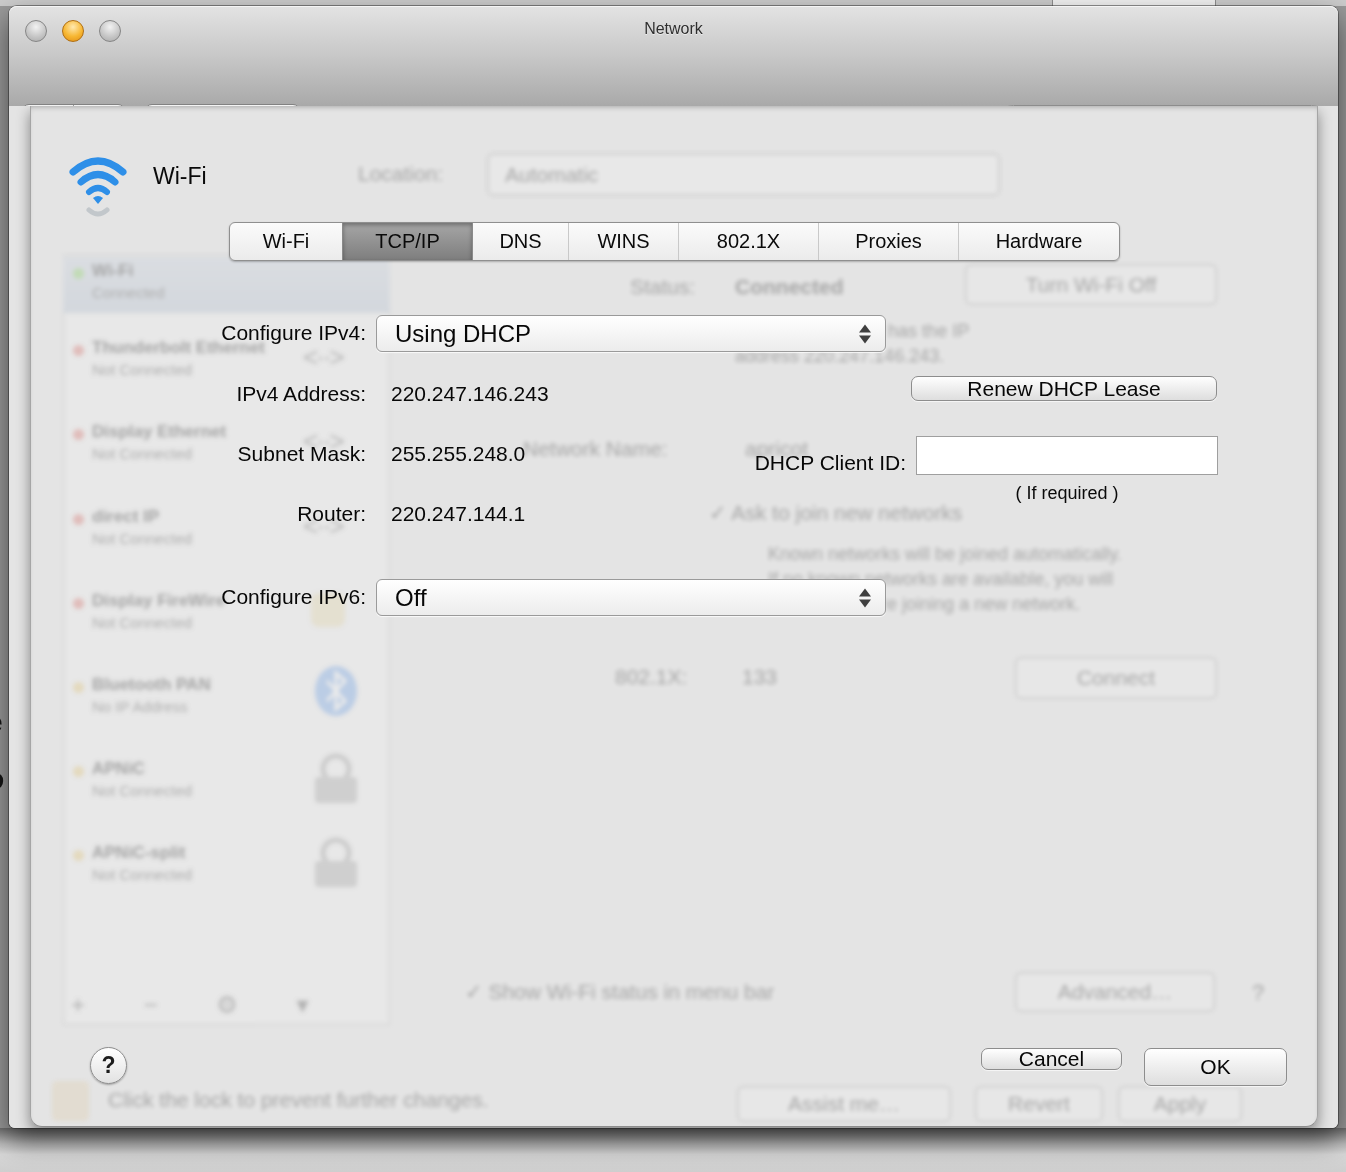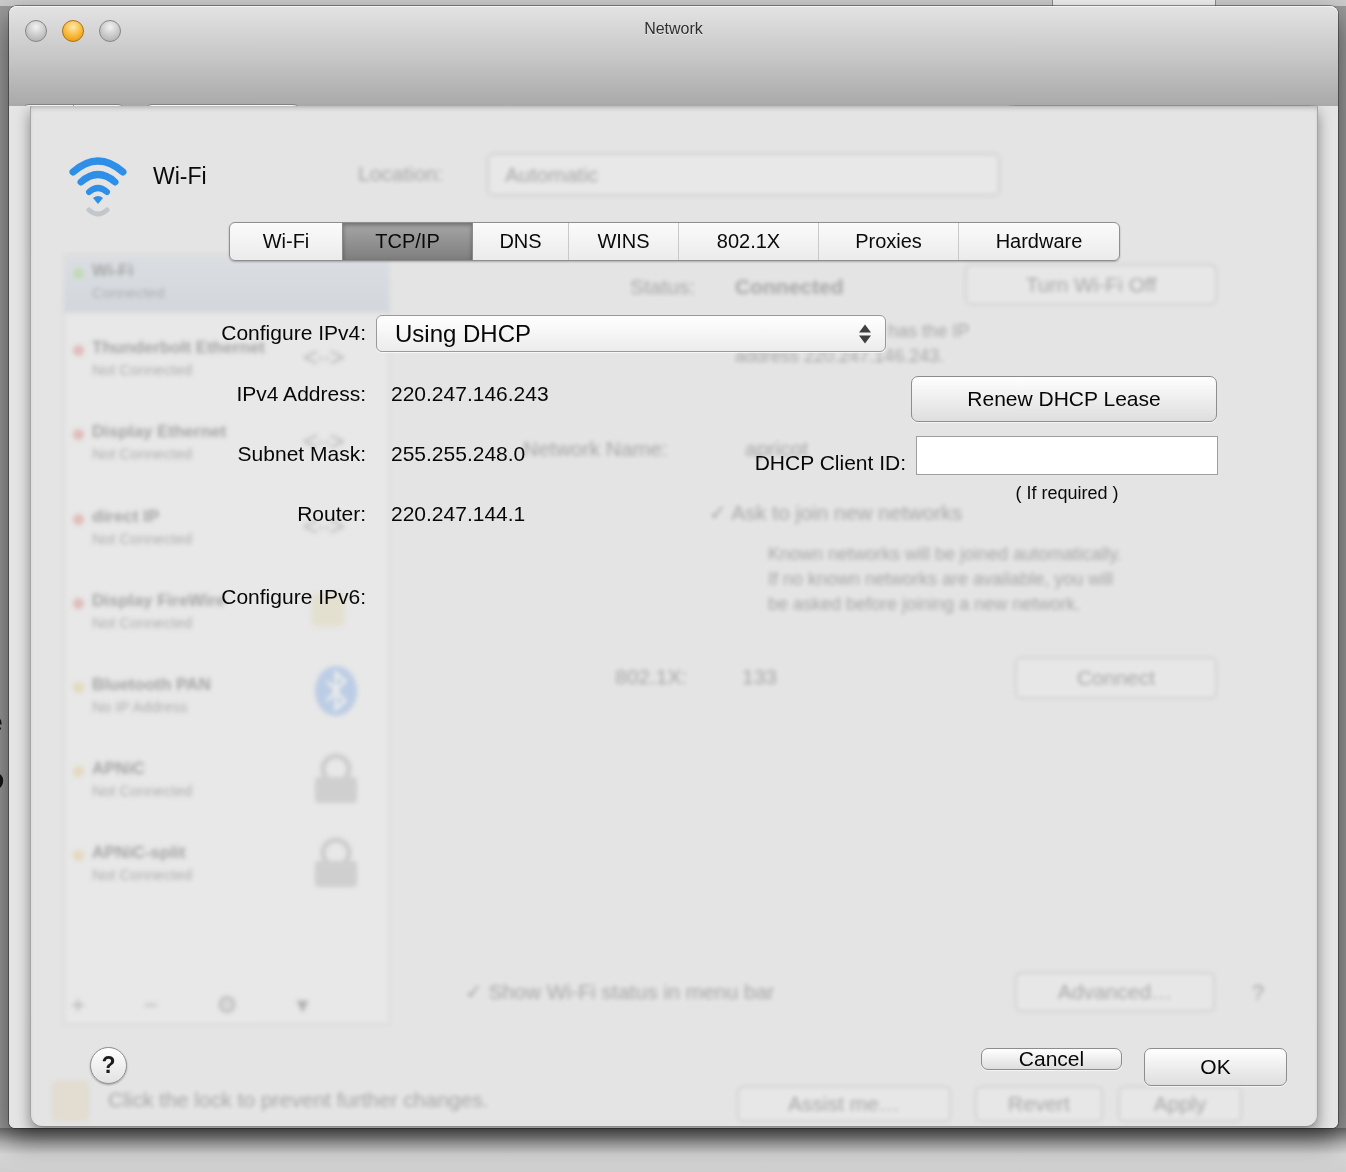--- a/index.html
+++ b/index.html
@@ -274,34 +274,41 @@
         <div class="pselect" style="left:345px;top:209px;width:510px;">
           <span>Using DHCP</span>
           <span class="updown">
               <i class="up"></i>
               <i class="dn"></i>
             </span>
         </div>
 
         <div class="flabel" style="left:-5px;top:276px;">IPv4 Address:</div>
         <div class="fvalue" style="left:360px;top:276px;">220.247.146.243</div>
-        <div class="pbtn" style="left:880px;top:270px;width:306px;height:46px;">Renew DHCP Lease</div>
+        <div class="pbtn" style="left:880px;top:270px;width:306px;height:25px;">Renew DHCP Lease</div>
 
         <div class="flabel" style="left:-5px;top:336px;">Subnet Mask:</div>
         <div class="fvalue" style="left:360px;top:336px;">255.255.248.0</div>
         <div class="flabel r2" style="left:535px;top:336px;">DHCP Client ID:</div>
         <div class="tfield" style="left:885px;top:330px;width:302px;height:39px;">
           <input type="text" value="" style="">
         </div>
         <div class="hint" style="left:885px;top:377px;width:302px;text-align:center;">( If required )</div>
 
         <div class="flabel" style="left:-5px;top:396px;">Router:</div>
         <div class="fvalue" style="left:360px;top:396px;">220.247.144.1</div>
 
         <div class="flabel" style="left:-5px;top:479px;">Configure IPv6:</div>
+        <div class="pselect" style="left:345px;top:473px;width:510px;">
+          <span>Off</span>
+          <span class="updown">
+              <i class="up"></i>
+              <i class="dn"></i>
+            </span>
+        </div>
 
         <div class="helpbtn">?</div>
         <div class="pbtn" style="left:950px;top:942px;width:141px;height:22px;">Cancel</div>
         <div class="pbtn" style="left:1113px;top:942px;width:143px;height:38px;">OK</div>
       </div>
 
     </div>
   </div>
 </div>
 

